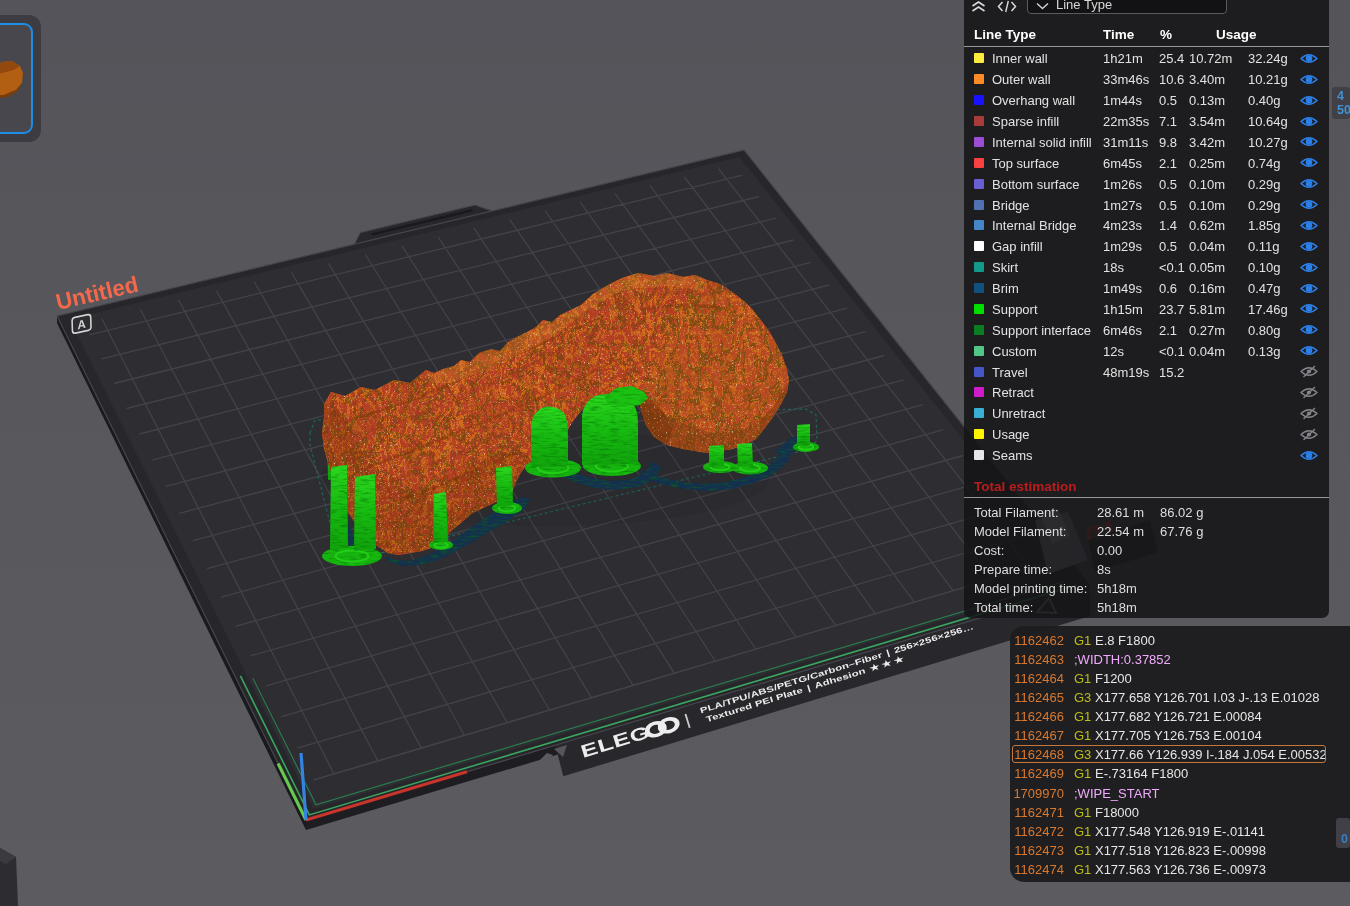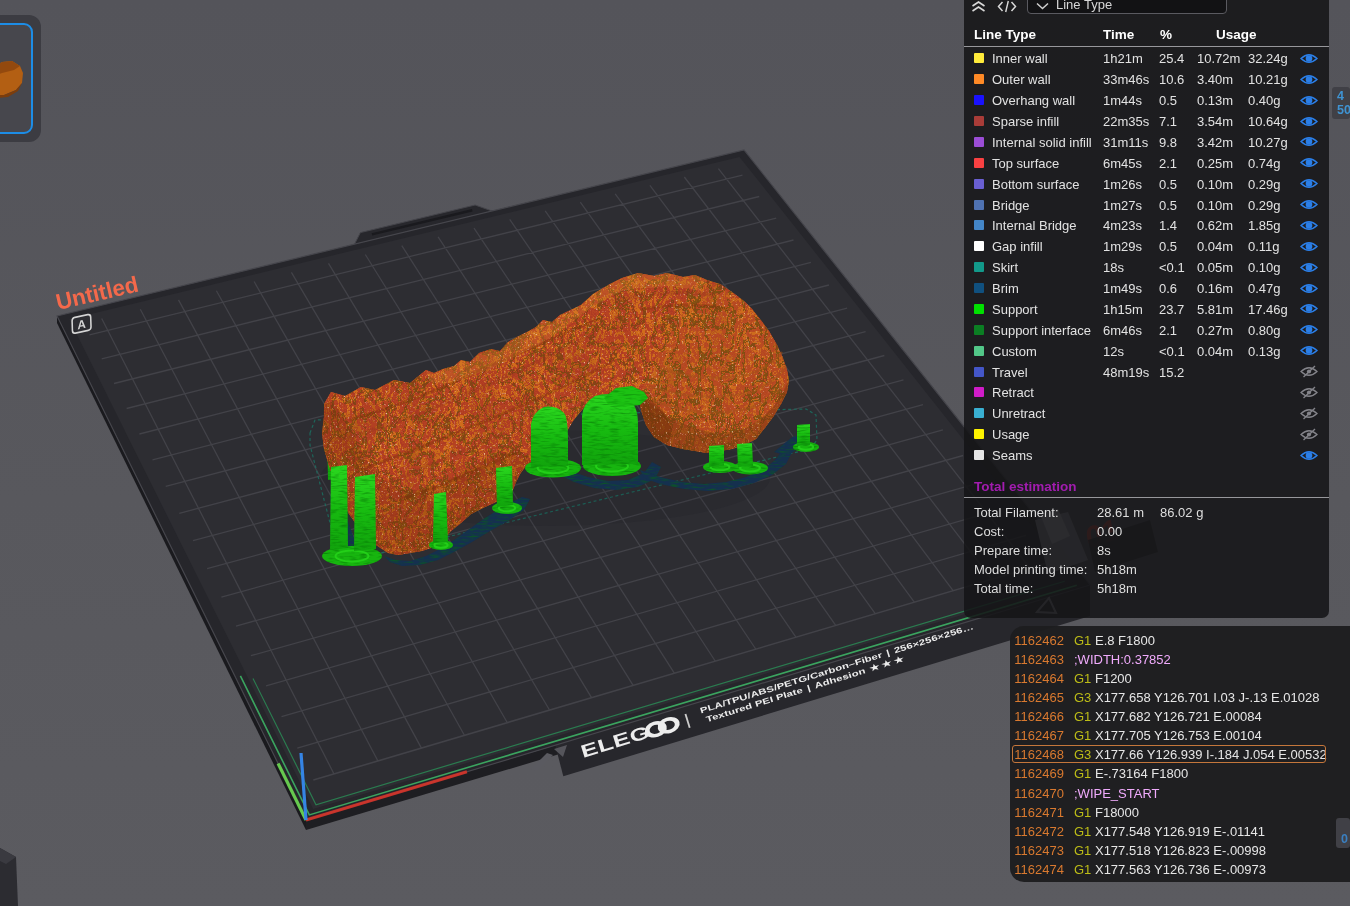--- a/index.html
+++ b/index.html
@@ -4,21 +4,21 @@
 *{margin:0;padding:0;box-sizing:border-box}
 html,body{width:1350px;height:906px;overflow:hidden}
 body{font-family:"Liberation Sans",sans-serif;background:linear-gradient(180deg,#54545a 0%,#58585d 55%,#5b5b60 100%);position:relative}
 .abs{position:absolute}
 #legend{position:absolute;left:964px;top:0;width:365px;height:618px;background:rgba(21,21,23,0.87);border-radius:0 0 7px 7px;color:#e2e2e2}
 .hdr{position:absolute;top:27px;left:0;width:100%;font-size:13.5px;font-weight:bold;color:#fff}
 .sep{position:absolute;left:8px;right:8px;height:1px;background:#97979b}
 .lrow{position:relative;height:20.88px}
 .lrow span{position:absolute;top:50%;transform:translateY(-50%);font-size:13px;white-space:nowrap}
 .sw{position:absolute;left:10px;top:50%;margin-top:-5px;width:10px;height:10px;border-radius:1px}
-.c0{left:28px}.c1{left:139px}.c2{left:195px}.c3{left:233px}.c4{left:284px}
+.c0{left:28px}.c1{left:139px}.c2{left:195px}.c3{left:225px}.c4{left:284px}
 .eye{position:absolute;left:336px;top:50%;margin-top:-6.5px;width:18px;height:13px}
 .est{font-size:13px;color:#dedede}
 .est .lab{position:absolute;left:10px}.est .v1{position:absolute;left:133px}.est .v2{position:absolute;left:196px}
 .erow{position:relative;height:19.1px}
 .erow span{top:50%;transform:translateY(-50%);position:absolute;white-space:nowrap}
 #gcode{position:absolute;left:1010px;top:626px;width:360px;height:256px;background:rgba(29,29,31,0.97);border-radius:14px;font-size:13px;overflow:hidden}
 .grow{position:relative;height:19.14px;white-space:nowrap}
 .grow>span{position:absolute;top:50%;transform:translateY(-50%)}
 .ln{left:2px;width:52px;text-align:right;color:#d9792f}
 .cmd{left:64px;color:#e6e6e6}
@@ -468,27 +468,32 @@
         <span class="c2"></span>
         <span class="c3"></span>
         <span class="c4"></span>
         <svg class="eye" viewBox="0 0 18 13">
           <path d="M1 6.5 Q9 -1 17 6.5 Q9 14 1 6.5 Z" fill="none" stroke="#2b7fe8" stroke-width="1.5"></path>
           <circle cx="9" cy="6.5" r="3.3" fill="#2b7fe8"></circle>
         </svg>
       </div>
 </div>
 <div class="abs est" style="left:0;top:479px;width:100%">
-<div class="abs" style="left:10px;top:0;font-size:13.5px;font-weight:bold;color:#a21caf">Total estimation</div>
+<div class="abs" style="left:10px;top:0;font-size:13.5px;font-weight:bold;color:#b91c1c">Total estimation</div>
 <div class="sep" style="top:18px;left:0;right:0"></div>
 <div class="abs" style="left:0;top:23px;width:100%">
 <div class="erow">
           <span class="lab">Total Filament:</span>
           <span class="v1">28.61 m</span>
           <span class="v2">86.02 g</span>
+        </div>
+<div class="erow">
+          <span class="lab">Model Filament:</span>
+          <span class="v1">22.54 m</span>
+          <span class="v2">67.76 g</span>
         </div>
 <div class="erow">
           <span class="lab">Cost:</span>
           <span class="v1">0.00</span>
           <span class="v2"></span>
         </div>
 <div class="erow">
           <span class="lab">Prepare time:</span>
           <span class="v1">8s</span>
           <span class="v2"></span>
@@ -534,21 +539,21 @@
       </div>
 <div class="grow">
         <span class="ln">1162468</span>
         <span class="cmd"><span class="gw">G3</span> X177.66 Y126.939 I-.184 J.054 E.00532</span>
       </div>
 <div class="grow">
         <span class="ln">1162469</span>
         <span class="cmd"><span class="gw">G1</span> E-.73164 F1800</span>
       </div>
 <div class="grow">
-        <span class="ln">1162470</span>
+        <span class="ln">1709970</span>
         <span class="cmd"><span class="cm">;WIPE_START</span></span>
       </div>
 <div class="grow">
         <span class="ln">1162471</span>
         <span class="cmd"><span class="gw">G1</span> F18000</span>
       </div>
 <div class="grow">
         <span class="ln">1162472</span>
         <span class="cmd"><span class="gw">G1</span> X177.548 Y126.919 E-.01141</span>
       </div>

